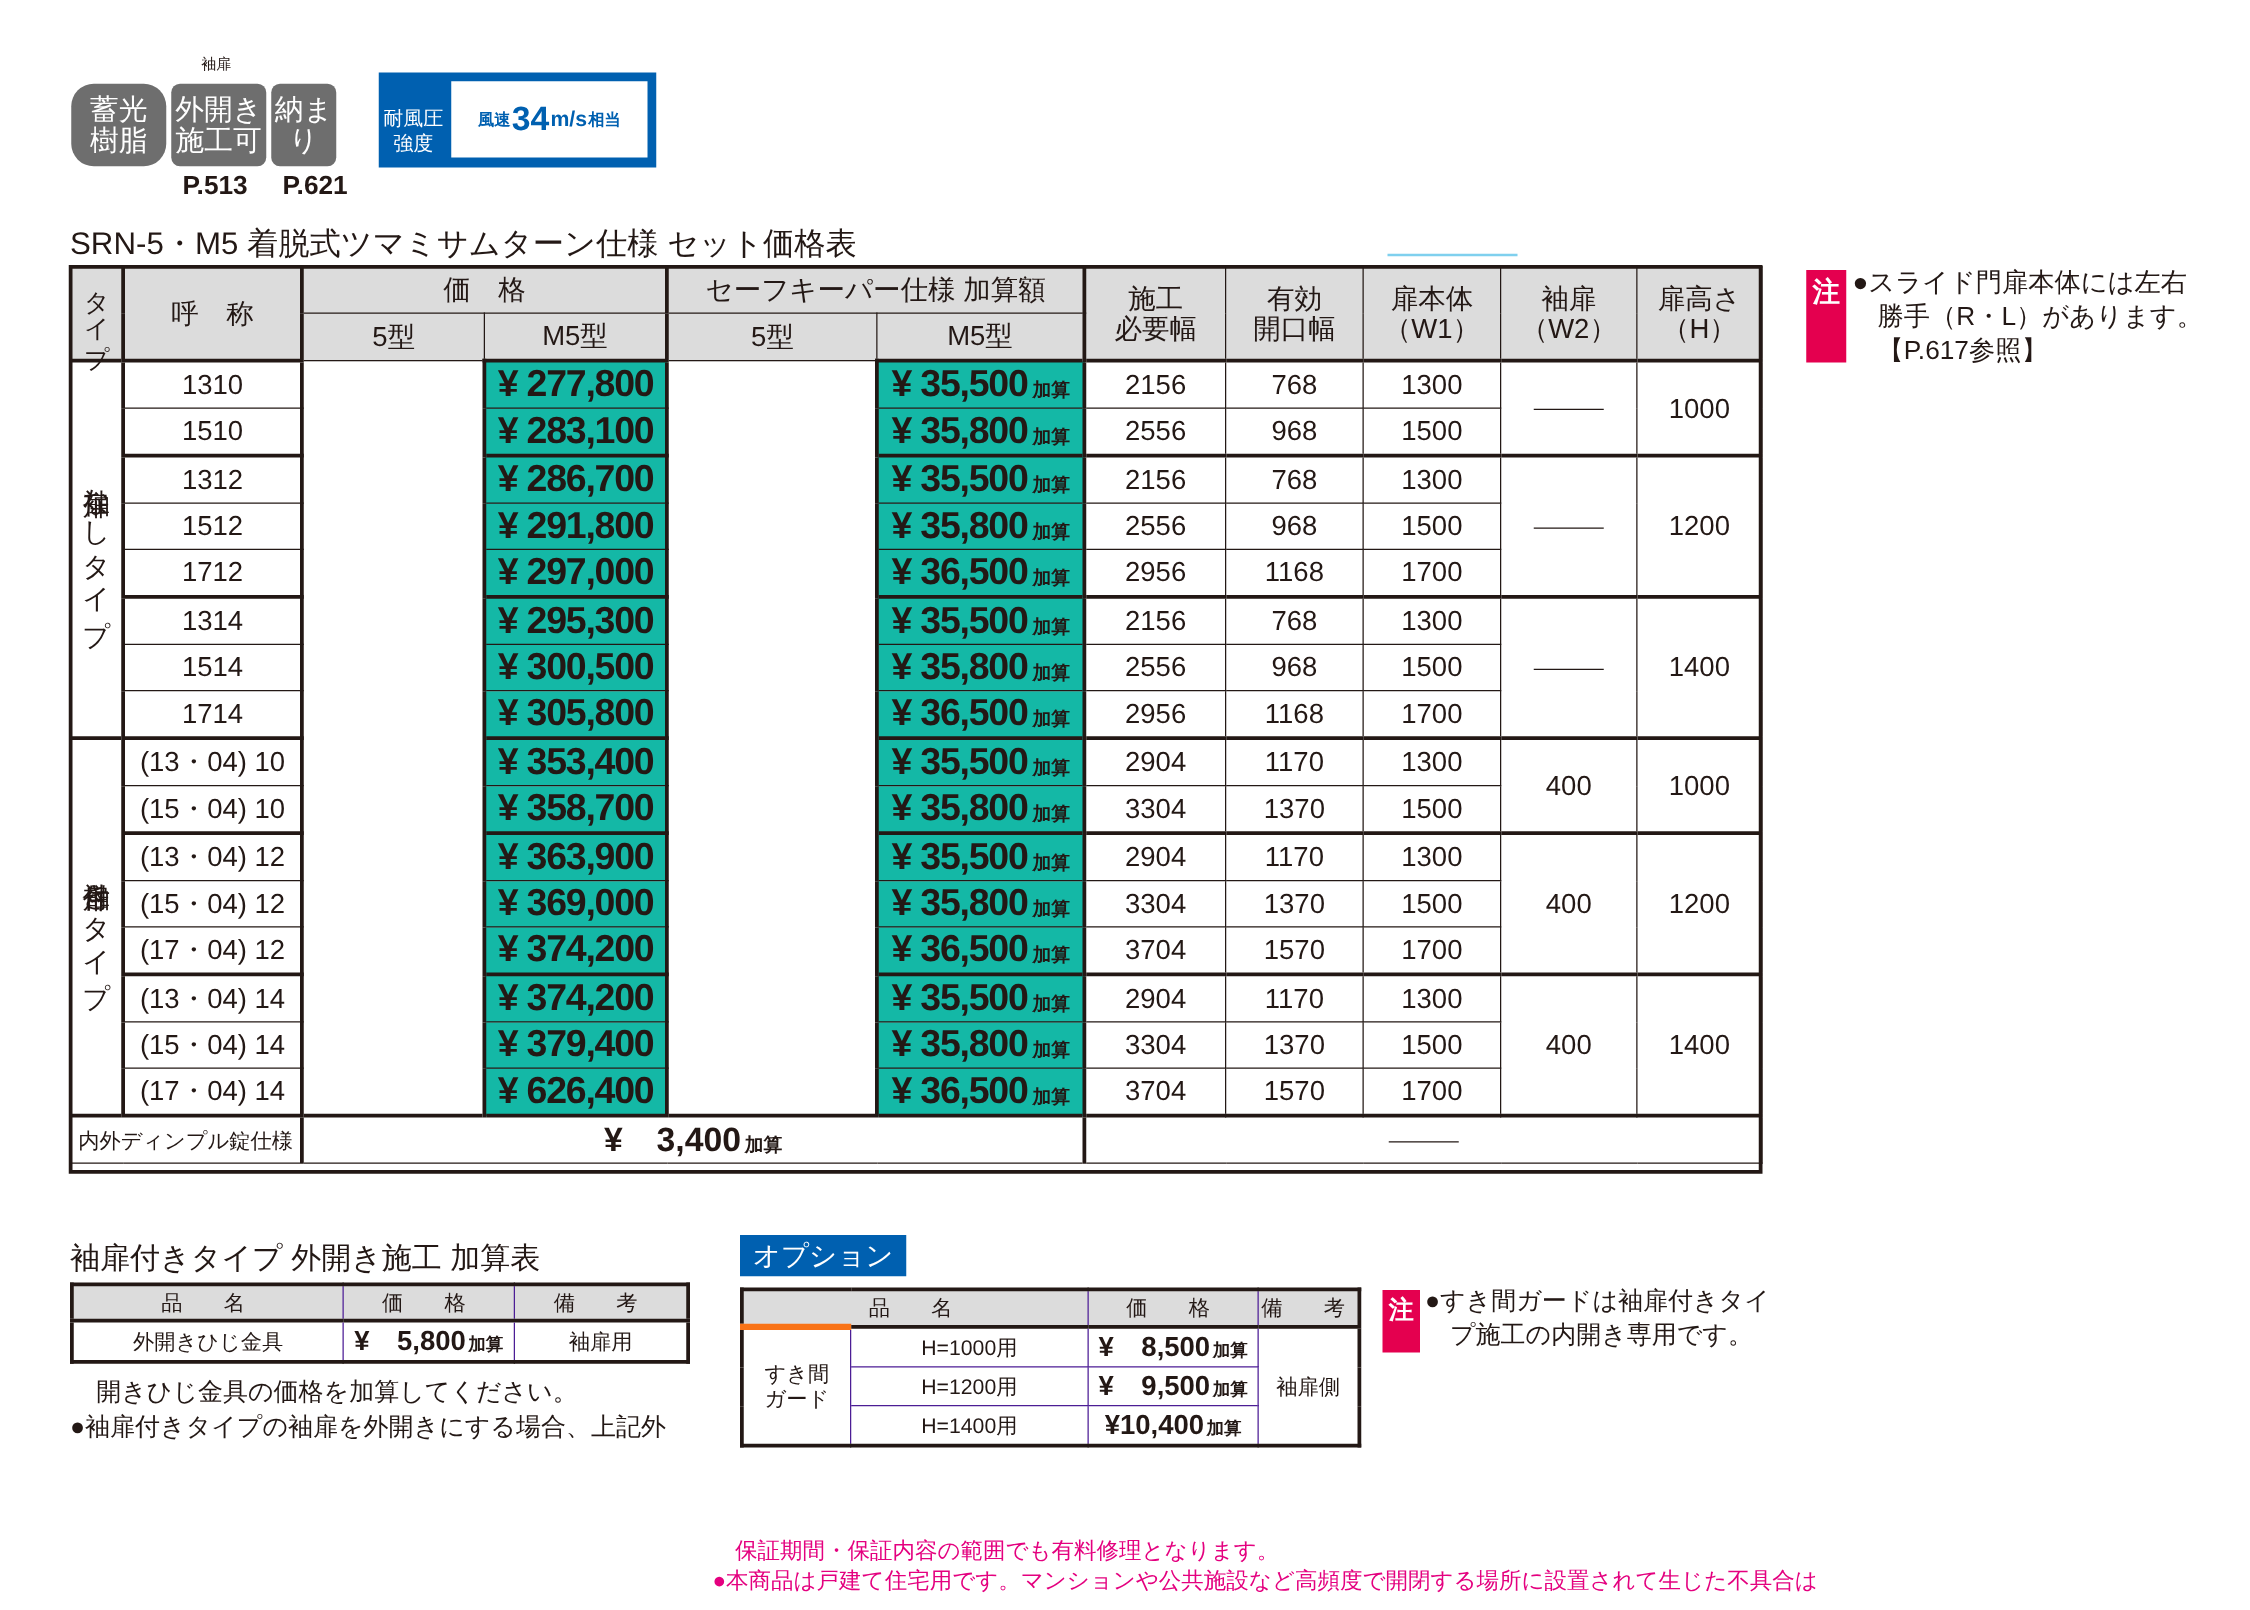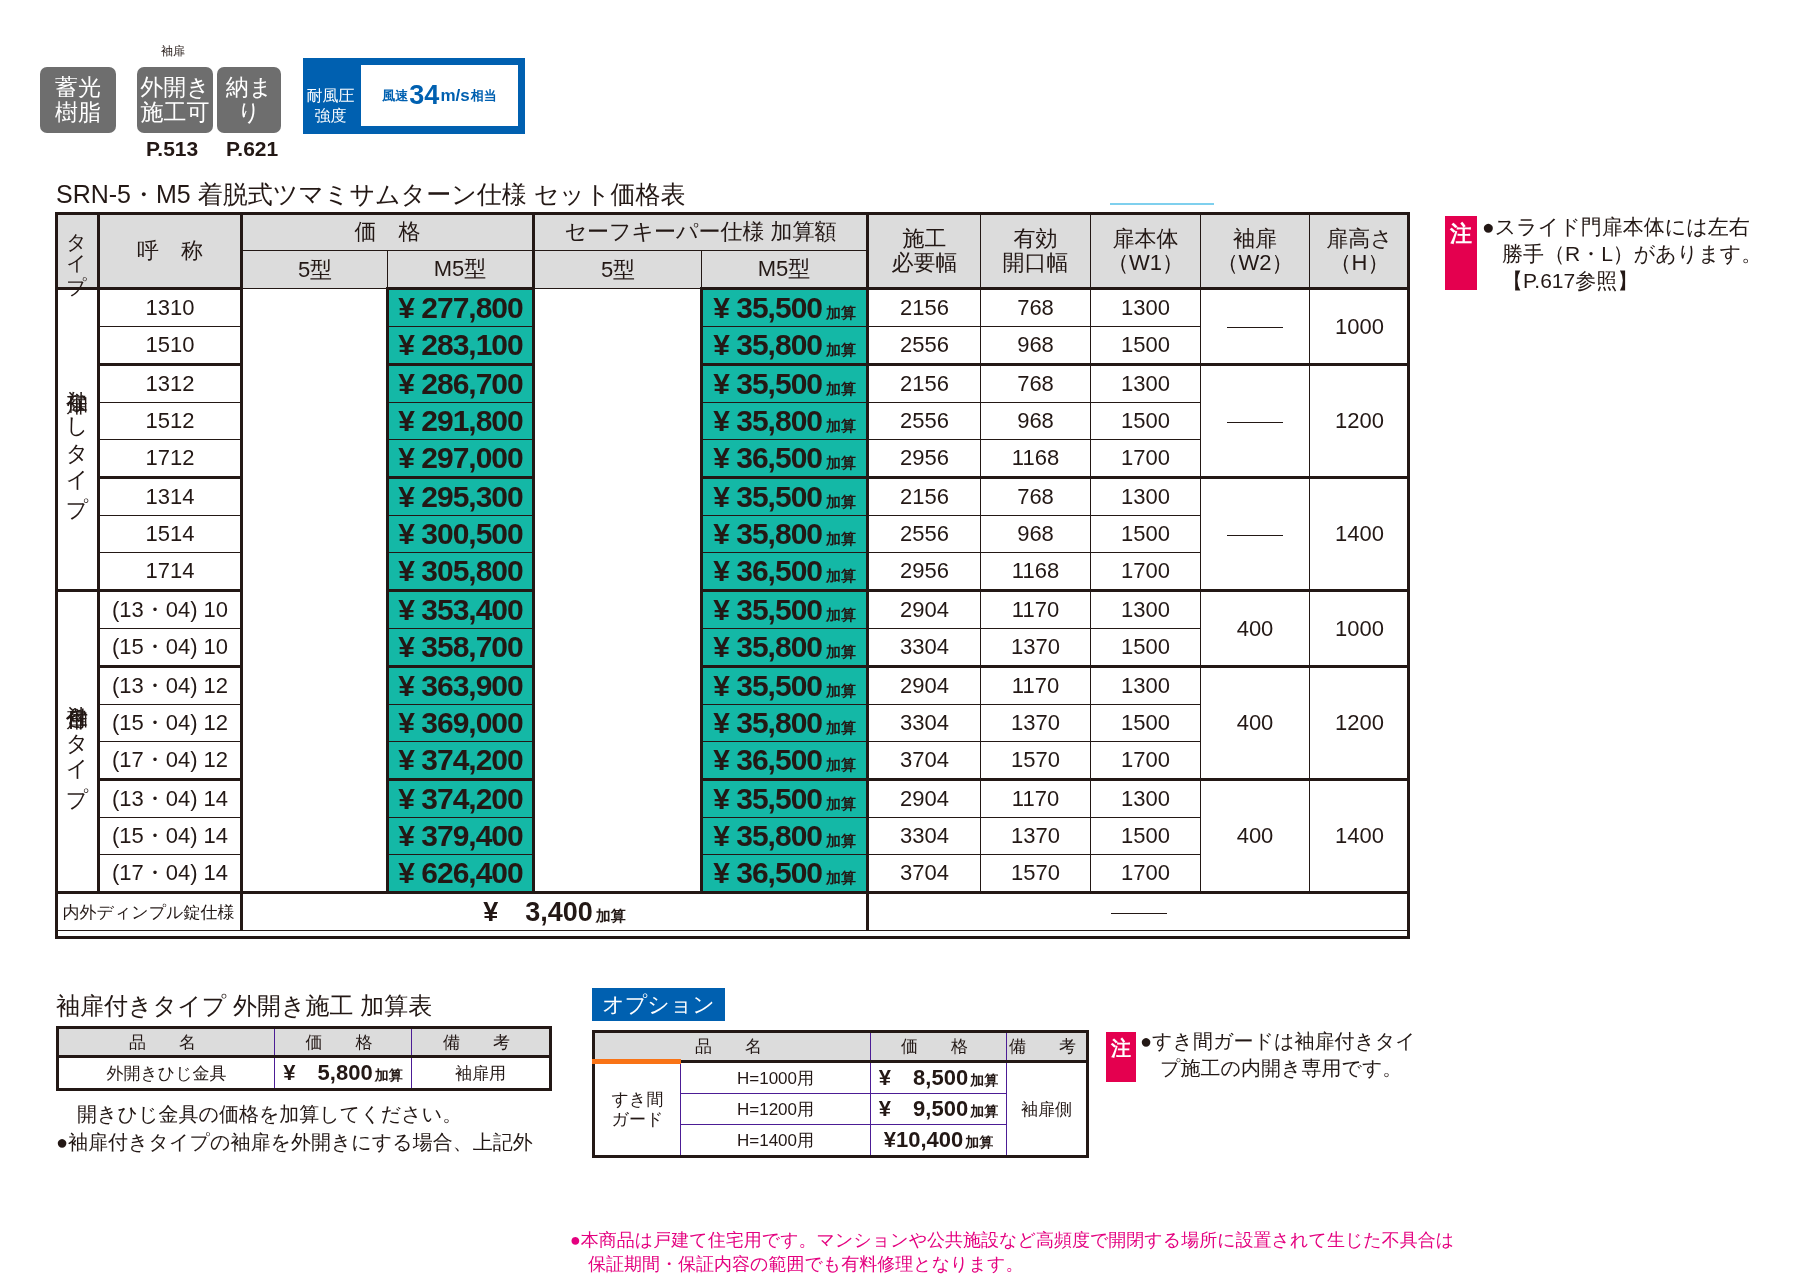--- a/index.html
+++ b/index.html
@@ -47,30 +47,30 @@
   .small td{height:30px;}
   .small td.p{font-weight:bold;font-size:22px;white-space:nowrap;}
   .small td.p .kas{font-size:14px;margin-left:2px;}
   .opt-badge{position:absolute;left:592px;top:988px;width:133px;height:33px;background:#0060b0;color:#fff;
              font-size:22px;display:flex;align-items:center;justify-content:center;}
   .warn{position:absolute;left:570px;top:1228px;color:#e4007f;font-size:18px;line-height:24px;white-space:nowrap;}
 </style>
 </head>
 <body>
 
-<div class="badge" style="left:40px;width:76px;">
+<div class="badge" style="left:57px;width:76px;border-radius:18px;">
   <div><span>蓄光</span><br>
   <span>樹脂</span></div>
 </div>
 <div class="badge-sub" style="left:161px;">袖扉</div>
 <div class="badge" style="left:137px;width:76px;">
   <div><span>外開き</span><br>
   <span>施工可</span></div>
 </div>
-<div class="badge" style="left:217px;width:64px;justify-content:center;">
+<div class="badge" style="left:217px;width:52px;justify-content:center;">
   <span>納まり</span>
 </div>
 <div class="pageref" style="left:146px;">P.513</div>
 <div class="pageref" style="left:226px;">P.621</div>
 
 <div class="wind">
   <div class="wind-lbl">
     <div><span>耐風圧</span><br>
     <span>強度</span></div>
   </div>
@@ -339,15 +339,15 @@
 </tbody>
   </table>
 
 <div class="chu" style="left:1106px;top:1032px;width:30px;height:50px;line-height:32px;font-size:20px;">注</div>
 <div class="note" style="left:1140px;top:1028px;font-size:20px;">
   <div>●すき間ガードは袖扉付きタイ</div>
   <div style="padding-left:20px;">プ施工の内開き専用です。</div>
 </div>
 
 <div class="warn">
+  <div style="padding-left:18px;">保証期間・保証内容の範囲でも有料修理となります。</div>
   <div>●本商品は戸建て住宅用です。マンションや公共施設など高頻度で開閉する場所に設置されて生じた不具合は</div>
-  <div style="padding-left:18px;">保証期間・保証内容の範囲でも有料修理となります。</div>
 </div>
 
 </body></html>

